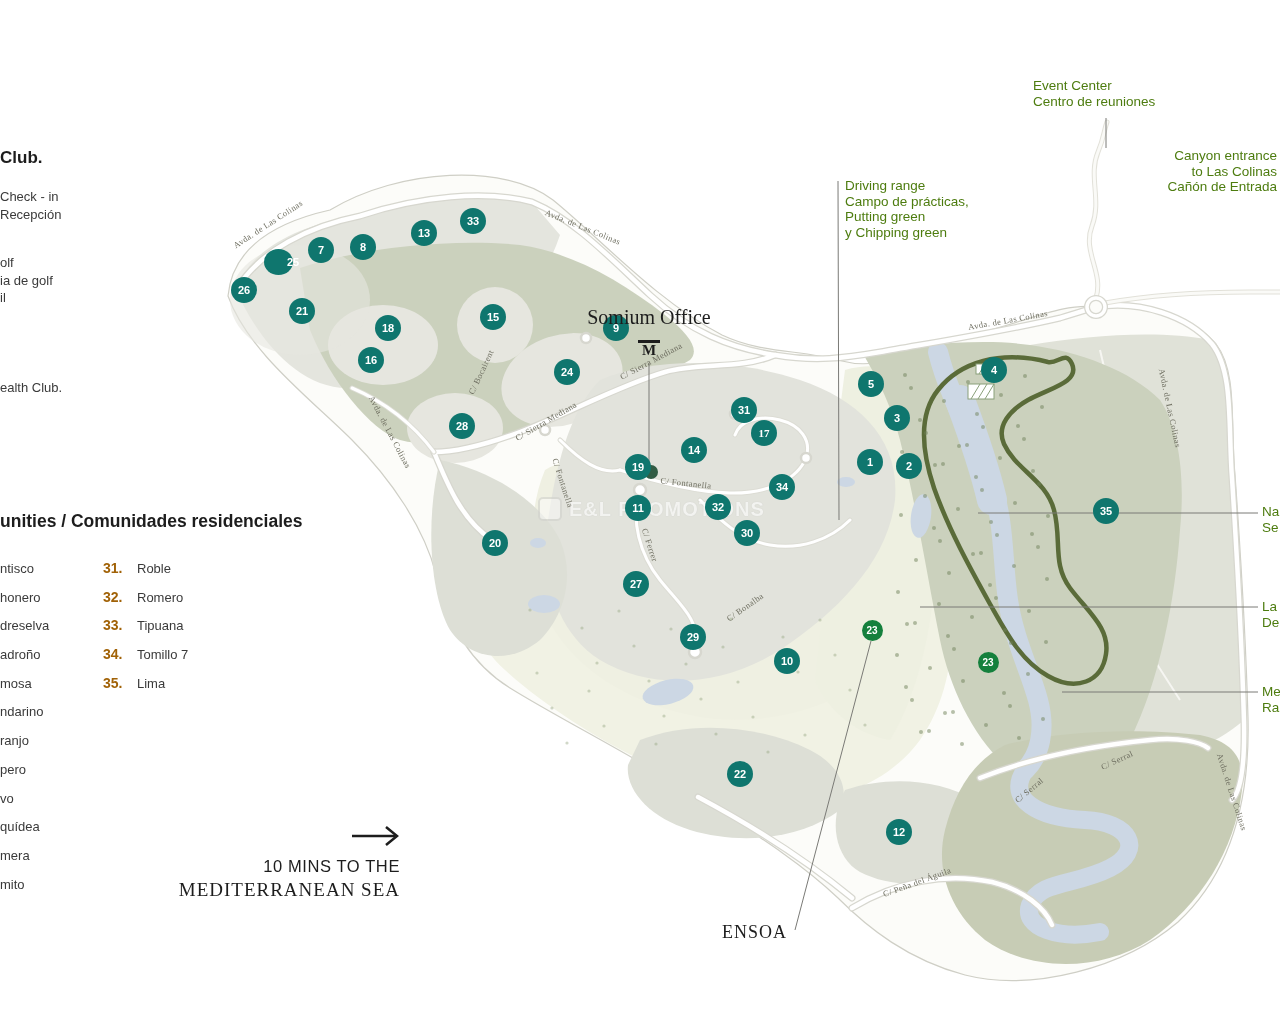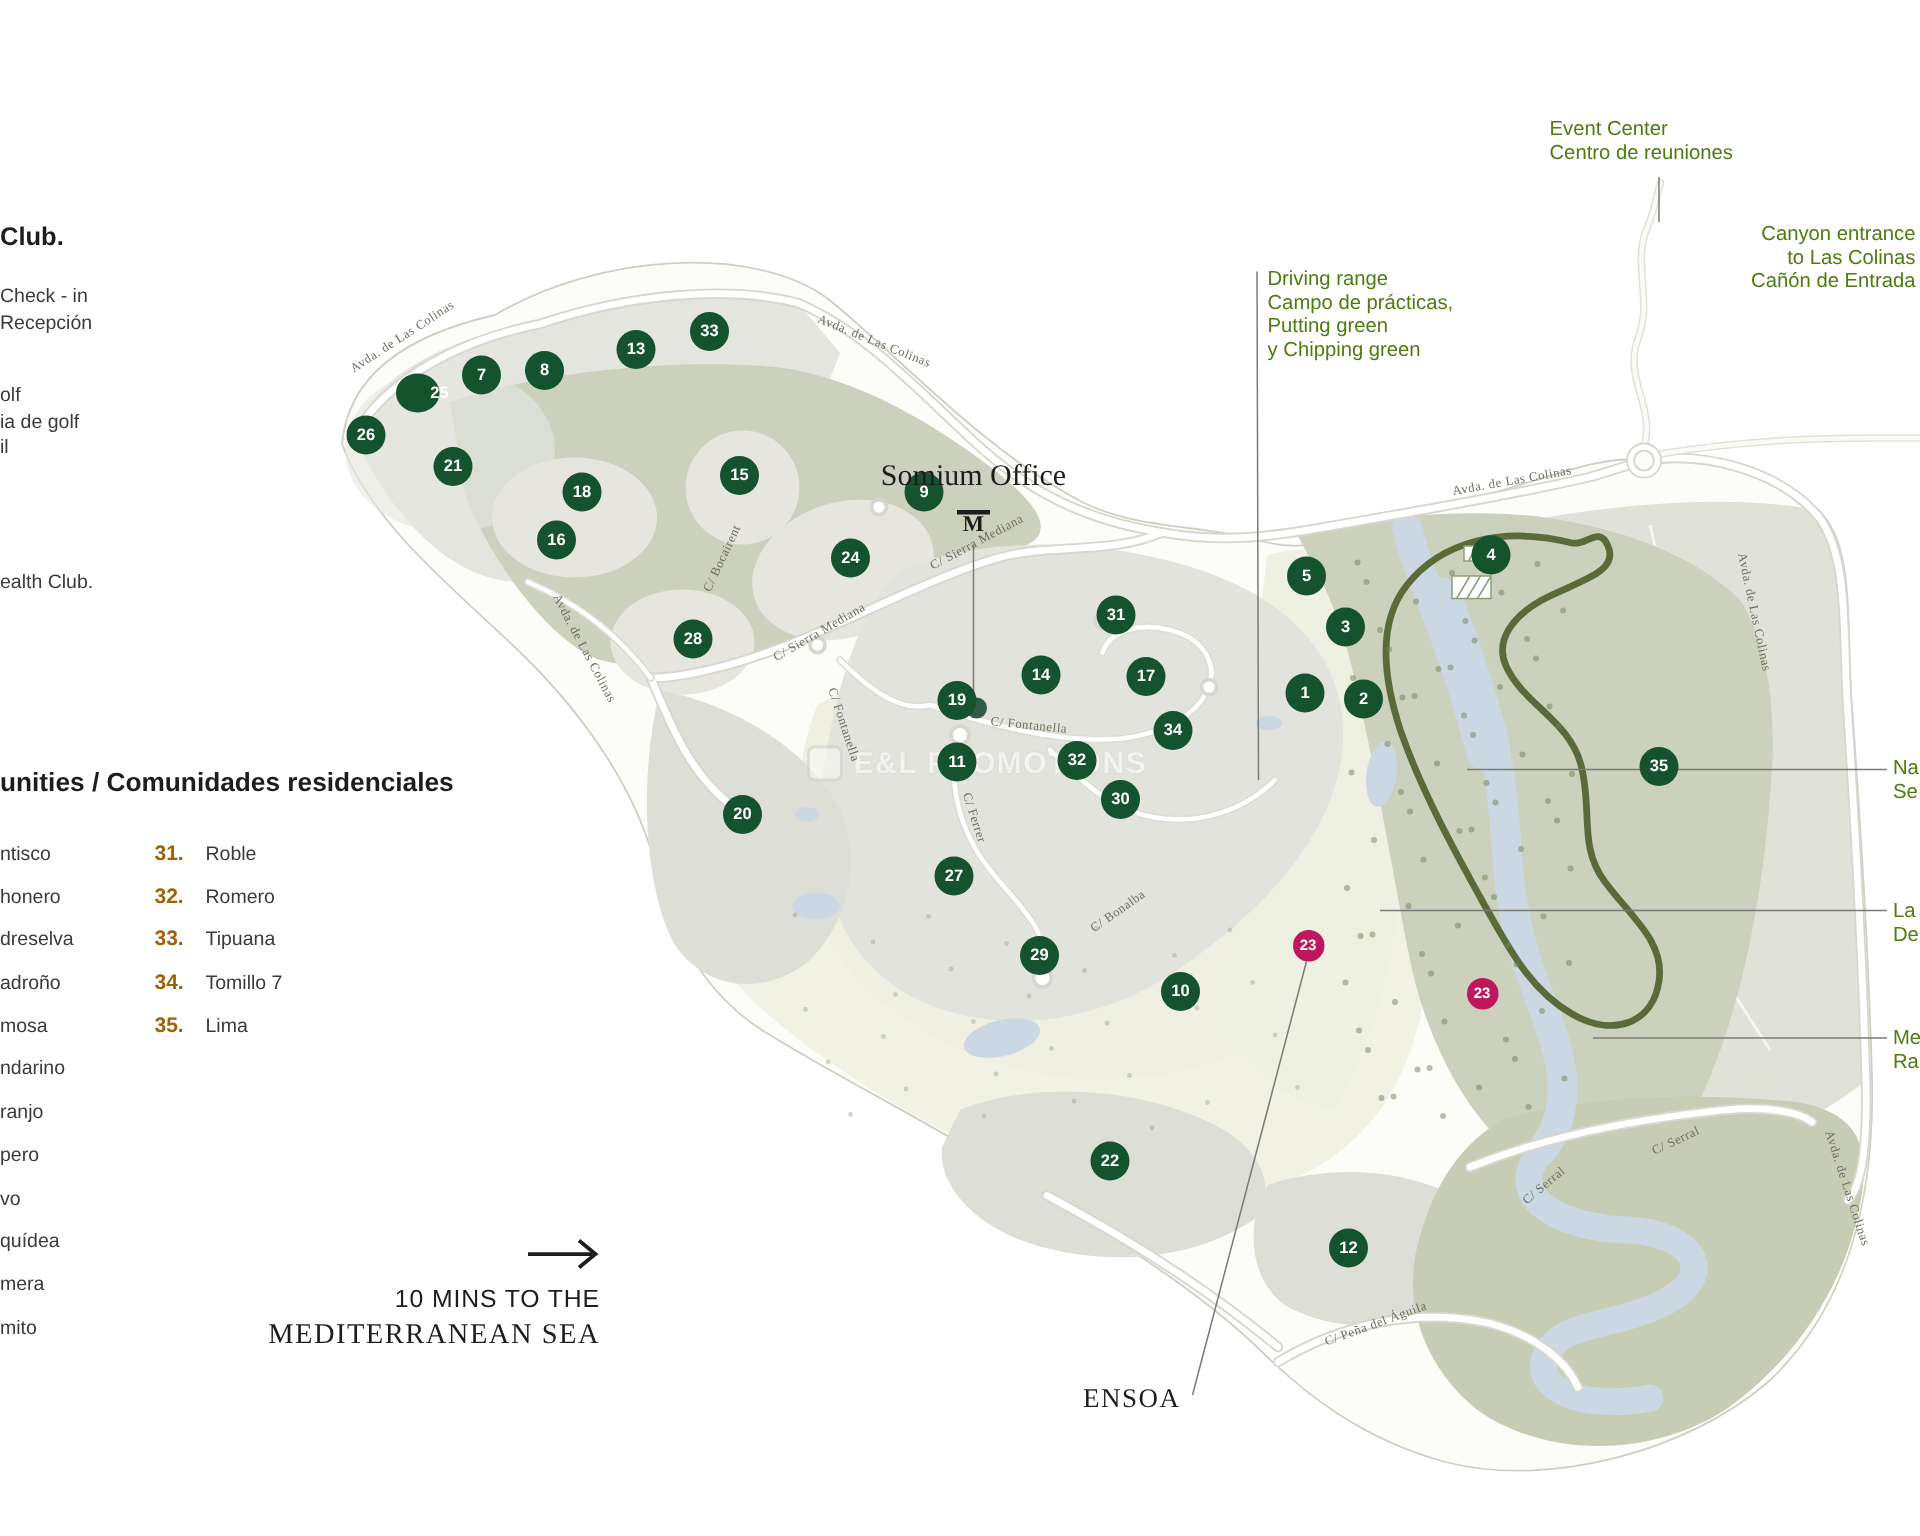--- a/index.html
+++ b/index.html
@@ -12,22 +12,22 @@
   .list-col{position:absolute;display:flex;flex-direction:column;}
   .list-row{height:28.7px;font-size:13px;color:#3a3a3a;white-space:nowrap;}
   .list-num{font-weight:700;font-size:14px;color:#a16207;display:inline-block;min-width:34px;}
   
   .ann{position:absolute;font-size:13.5px;line-height:15.5px;color:#4d7c0f;white-space:nowrap;}
   .ann.right{text-align:right;}
   .serif{font-family:"Liberation Serif",serif;}
   
   .marker{position:absolute;border-radius:50%;display:flex;align-items:center;justify-content:center;
           color:#fff;font-weight:700;box-sizing:border-box;}
-  .marker.black{width:26px;height:26px;background:#14532d;font-size:11px;}
-  .marker.green{width:21px;height:21px;background:#be185d;font-size:10px;}
+  .marker.black{width:26px;height:26px;background:#0f766e;font-size:11px;}
+  .marker.green{width:21px;height:21px;background:#15803d;font-size:10px;}
   .street{position:absolute;font-family:"Liberation Serif",serif;font-size:8.5px;color:#6e6e60;
           letter-spacing:.4px;white-space:nowrap;transform-origin:center;}
   .sea-note{position:absolute;right:880px;text-align:right;}
   .sea-line1{font-size:16.5px;letter-spacing:.6px;color:#1d1d1d;}
   .sea-line2{font-family:"Liberation Serif",serif;font-size:19px;letter-spacing:1px;color:#1d1d1d;margin-top:3px;}
   .watermark{position:absolute;display:flex;align-items:center;gap:7px;opacity:.75;}
   .wm-box{width:24px;height:24px;border-radius:5px;background:rgba(255,255,255,.6);
           border:2px solid rgba(185,185,178,.55);box-sizing:border-box;}
   .wm-text{font-size:20px;font-weight:700;color:rgba(255,255,255,.9);
            text-shadow:0 0 1px rgba(120,120,115,.35);letter-spacing:1px;}
@@ -307,21 +307,21 @@
       <div class="marker black" style="left: 308px; top: 237px;">7</div>
       <div class="marker black" style="left: 350px; top: 234px;">8</div>
       <div class="marker black" style="left: 603px; top: 315px;">9</div>
       <div class="marker black" style="left: 774px; top: 648px;">10</div>
       <div class="marker black" style="left: 625px; top: 495px;">11</div>
       <div class="marker black" style="left: 886px; top: 819px;">12</div>
       <div class="marker black" style="left: 411px; top: 220px;">13</div>
       <div class="marker black" style="left: 681px; top: 437px;">14</div>
       <div class="marker black" style="left: 480px; top: 304px;">15</div>
       <div class="marker black" style="left: 358px; top: 347px;">16</div>
-      <div class="marker black" style="left: 751px; top: 438px;">17</div>
+      <div class="marker black" style="left: 751px; top: 420px; font-family: Liberation Serif, serif;">17</div>
       <div class="marker black" style="left: 375px; top: 315px;">18</div>
       <div class="marker black" style="left: 625px; top: 454px;">19</div>
       <div class="marker black" style="left: 482px; top: 530px;">20</div>
       <div class="marker black" style="left: 289px; top: 298px;">21</div>
       <div class="marker black" style="left: 727px; top: 761px;">22</div>
       <div class="marker green" style="left: 861.5px; top: 619.5px;">23</div>
       <div class="marker green" style="left: 977.5px; top: 651.5px;">23</div>
       <div class="marker black" style="left: 554px; top: 359px;">24</div>
       <div class="marker black" style="left: 264px; top: 249px; padding-left: 29px;">25</div>
       <div class="marker black" style="left: 231px; top: 277px;">26</div>

